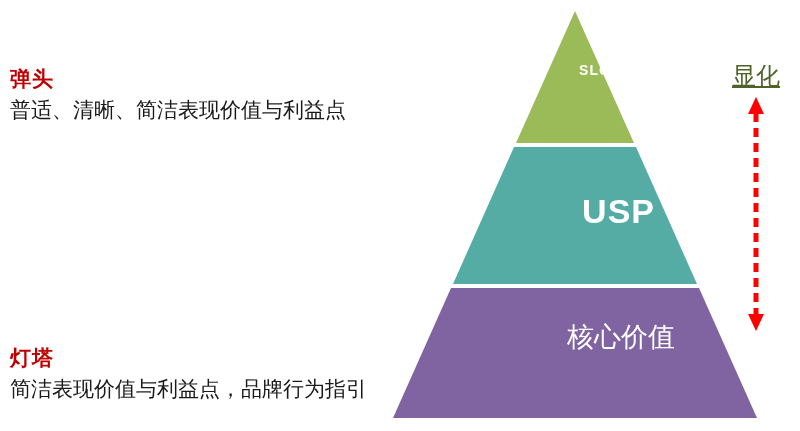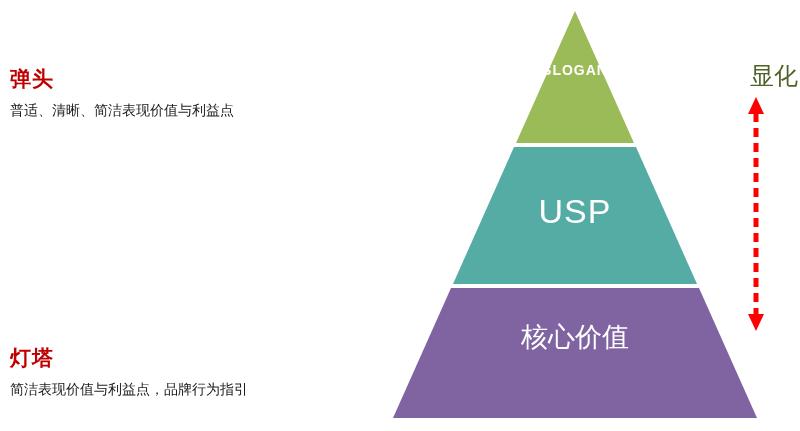--- a/index.html
+++ b/index.html
@@ -24,47 +24,48 @@
   }
   .block-heading {
     font-size: 21px;
     font-weight: bold;
     color: #c00000;
     line-height: 33px;
     letter-spacing: 1px;
     margin-top: 20px;
   }
   .block-body {
-    font-size: 14px;
+    font-size: 21px;
     color: #1a1a1a;
     line-height: 30px;
     white-space: nowrap;
   }
   .pyr-label {
     position: absolute;
     color: #ffffff;
-    text-align: center;
+    text-align: right;
   }
   .pyr-label.slogan {
     left: 505px; top: 62px; width: 140px;
     font-size: 14px; font-weight: bold; letter-spacing: 1px;
   }
   .pyr-label.usp {
     left: 495px; top: 192px; width: 160px;
-    font-size: 34px; font-weight: normal; letter-spacing: 1px;
+    font-size: 34px; font-weight: bold; letter-spacing: 1px;
   }
   .pyr-label.core {
     left: 475px; top: 319px; width: 200px;
     font-size: 27px;
   }
   .side-label {
     position: absolute;
     width: 66px;
-    text-align: right;
+    text-align: left;
     font-size: 24px;
+    text-decoration: underline;
   }
   .side-label.top { left: 732px; top: 60px; color: #4f6228; }
   .side-label.bottom { left: 732px; top: 333px; color: #7030a0; }
 </style>
 </head>
 <body>
 
 <div class="canvas">
 
   <svg class="pyramid-svg" viewBox="0 0 800 431">

